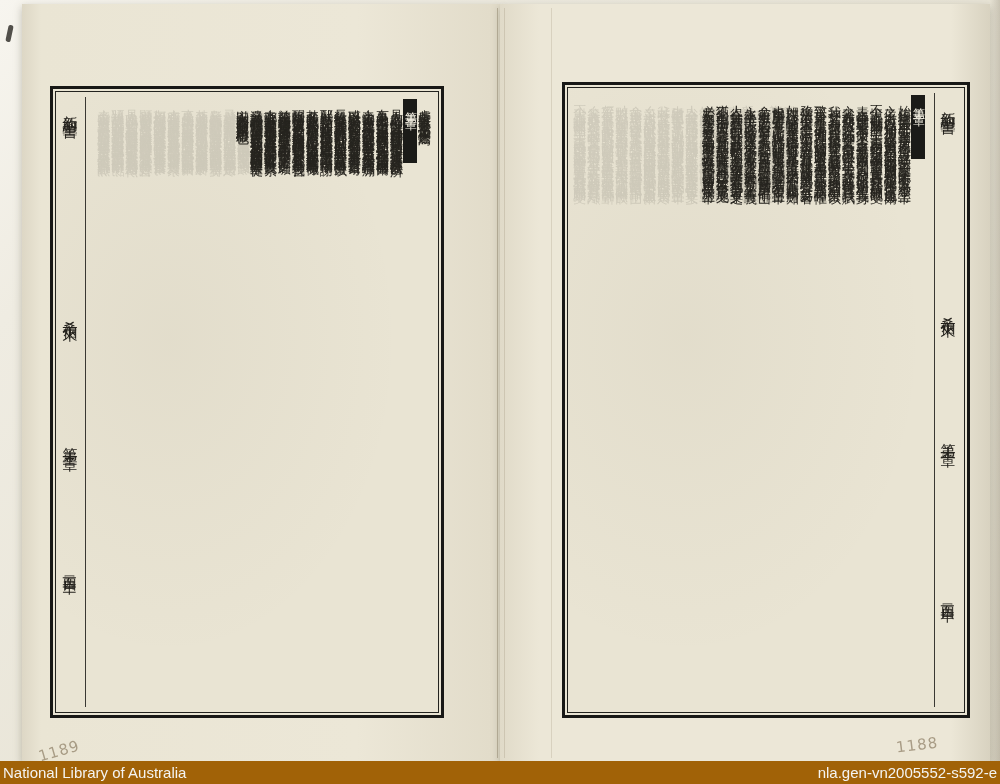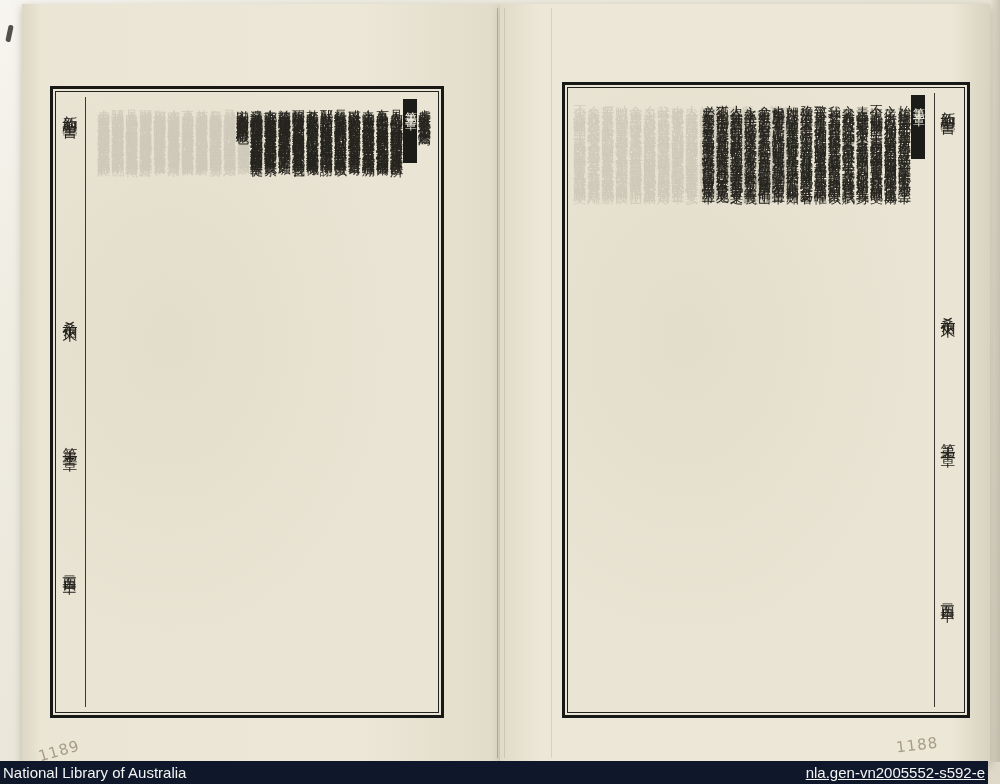--- a/index.html
+++ b/index.html
@@ -46,24 +46,24 @@
   .margin-strip{position:absolute;top:8px;bottom:8px;width:28px;}
   .right-page .margin-strip{right:4px;border-left:1px solid #3a3833;}
   .left-page .margin-strip{left:4px;border-right:1px solid #3a3833;}
   .m-item{position:absolute;left:5px;font-size:15px;line-height:16px;letter-spacing:3px;color:#23211c;}
   .m-book{top:6px;}
   .m-sect{top:212px;}
   .m-chap{top:338px;}
   .m-page{top:500px;font-size:14px;letter-spacing:1.5px;}
   .left-page .m-page{top:468px;}
   
-  .footer{position:absolute;left:0;right:12px;bottom:0;height:23px;background:#0f172a;
+  .footer{position:absolute;left:0;right:0;bottom:0;height:23px;background:#a16207;
           color:#f4f4f2;font-family:"Liberation Sans",sans-serif;font-size:15px;}
   .footer .fl{position:absolute;left:3px;top:3px;}
-  .footer .fr{position:absolute;right:3px;top:3px;text-decoration:underline;}
+  .footer .fr{position:absolute;right:3px;top:3px;}
   
   .pencil{position:absolute;color:#9d9078;font-size:15px;font-family:"DejaVu Sans",sans-serif;
           opacity:.85;letter-spacing:1px;}
   .pencil.p-left{left:38px;top:742px;transform:rotate(-16deg);}
   .pencil.p-right{left:896px;top:736px;transform:rotate(-7deg);}
   
   .mark-topleft{position:absolute;left:7px;top:25px;width:5px;height:17px;background:#35332e;
                 border-radius:2px;transform:rotate(12deg);opacity:.85;}
   .edge-right{position:absolute;right:0;top:0;bottom:22px;width:10px;
               background:linear-gradient(90deg,rgba(0,0,0,0),rgba(110,100,80,.25));}

